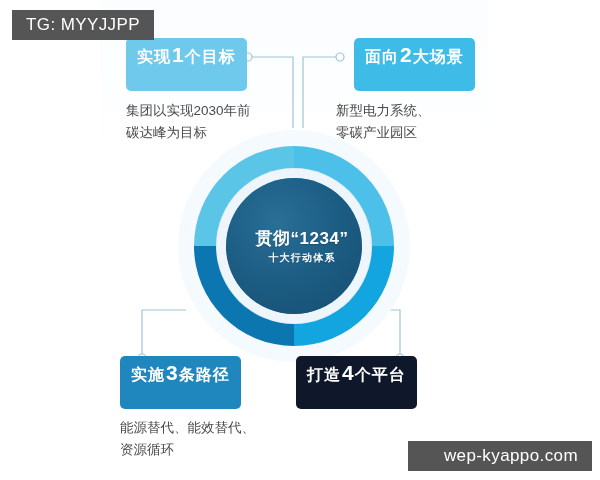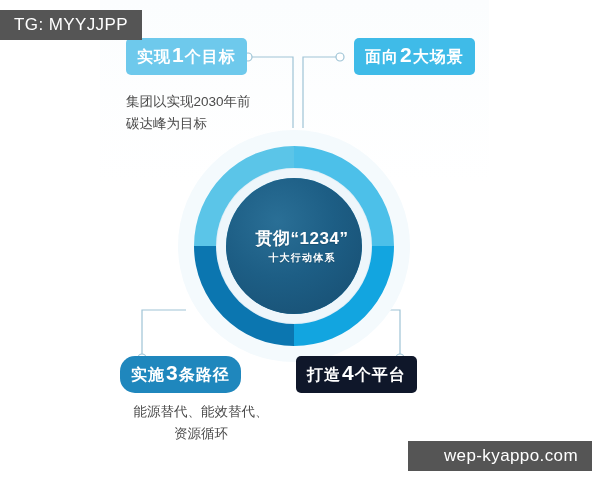--- a/index.html
+++ b/index.html
@@ -20,21 +20,21 @@
     position: absolute;
     background: #555555;
     color: #ffffff;
     font-size: 17px;
     letter-spacing: 0.4px;
     padding: 6px 14px 7px 14px;
     line-height: 1;
     white-space: nowrap;
     z-index: 50;
   }
-  .wm-tl { left: 0; top: 10px; }
+  .wm-tl { left: 12px; top: 10px; }
   .wm-br { right: 8px; bottom: 9px; padding-left: 36px; }
 
   
   .card {
     position: absolute;
     left: 100px;
     top: 0px;
     width: 389px;
     height: 458px;
     background: #ffffff;
@@ -104,42 +104,42 @@
   .q-bl { left: 20px;  top: 356px; }
   .q-br { left: 196px; top: 356px; width: 210px; }
 
   .badge {
     display: inline-block;
     border-radius: 5px;
     color: #ffffff;
     font-weight: bold;
     font-size: 16px;
     letter-spacing: 1px;
-    padding: 5px 11px 8px 11px;
+    padding: 5px 11px 24px 11px;
     line-height: 1.15;
     white-space: nowrap;
   }
   .badge .num {
     font-size: 21px;
     font-weight: bold;
     padding: 0 1px;
     letter-spacing: 0;
   }
   .desc {
-    margin-top: 16px;
+    margin-top: 9px;
     color: #4a4a4a;
     font-size: 13.5px;
     line-height: 1.62;
     white-space: pre-line;
   }
-  .q-br .desc, .q-bl .desc { margin-top: 8px; text-align: center; }
+  .q-br .desc, .q-bl .desc { margin-top: 8px; }
 
   .badge-c1 { background: #6ec9ec; }
   .badge-c2 { background: #3fbbe8; margin-left: 18px; }
-  .badge-c3 { background: #1f87bd; border-radius: 15px; }
+  .badge-c3 { background: #1f87bd; }
   .badge-c4 { background: #0f172a; }
 </style>
 </head>
 <body>
 
 <div class="card">
 
   <svg class="connectors" viewBox="0 0 389 458">
 
     <path d="M 150 57 L 193 57 L 193 128" fill="none" stroke="#9fc4d6" stroke-width="1.2"></path>
@@ -179,20 +179,22 @@
   </div>
 
   <div class="quad q-tl">
     <div class="badge badge-c1"><span>实现</span><span class="num">1</span><span>个目标</span></div>
     <div class="desc">集团以实现2030年前
 碳达峰为目标</div>
   </div>
 
   <div class="quad q-tr">
     <div class="badge badge-c2"><span>面向</span><span class="num">2</span><span>大场景</span></div>
+    <div class="desc">新型电力系统、
+零碳产业园区</div>
   </div>
 
   <div class="quad q-bl">
     <div class="badge badge-c3"><span>实施</span><span class="num">3</span><span>条路径</span></div>
     <div class="desc">能源替代、能效替代、
 资源循环</div>
   </div>
 
   <div class="quad q-br">
     <div class="badge badge-c4"><span>打造</span><span class="num">4</span><span>个平台</span></div>

